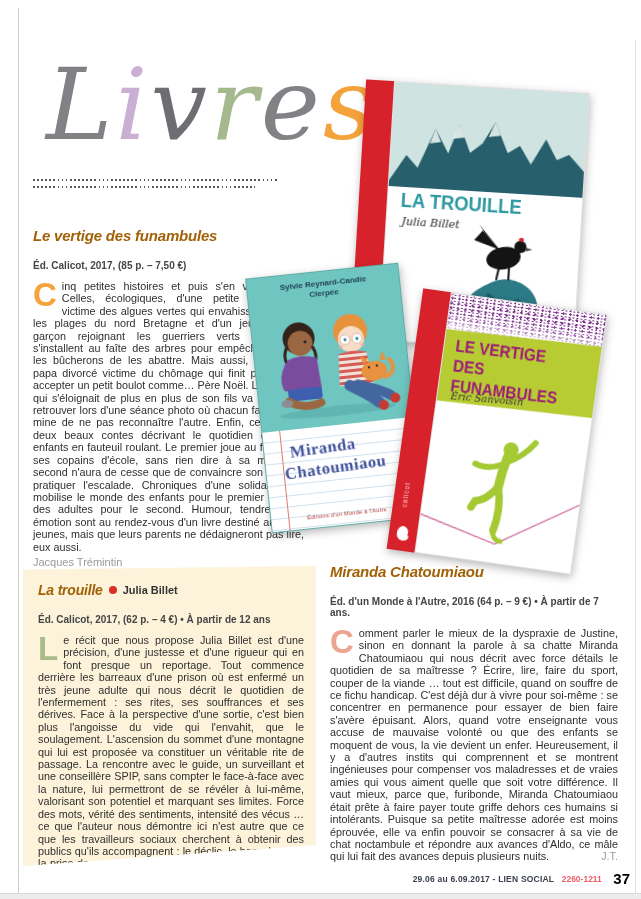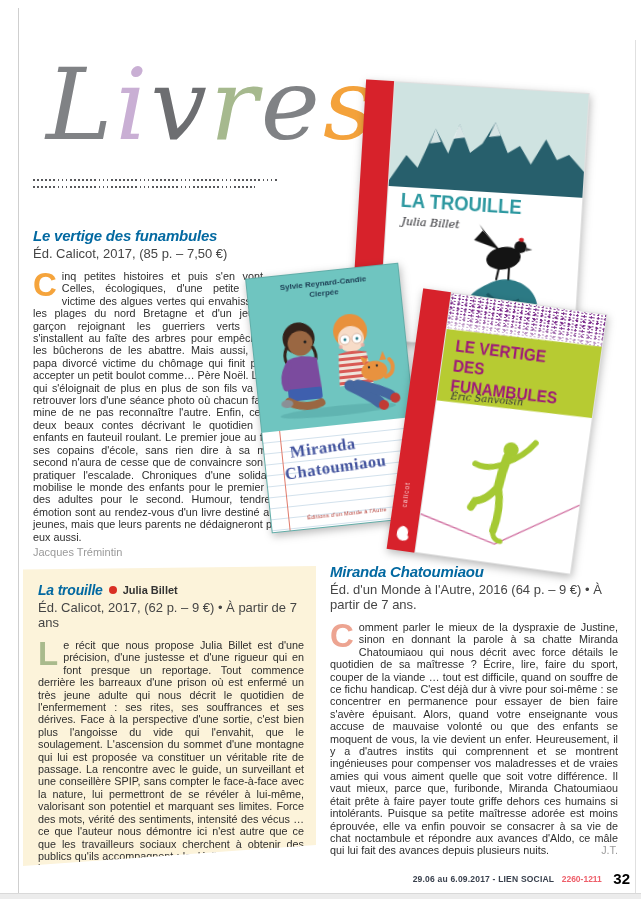--- a/index.html
+++ b/index.html
@@ -13,24 +13,24 @@
   .bottom-strip{left:0;top:893px;width:641px;height:6px;background:#ececec;border-top:1px solid #d9d9d9;}
 
   
   .livres{left:46px;top:52px;font-family:"DejaVu Serif",serif;font-style:italic;
           font-size:100px;line-height:1.05;letter-spacing:3px;}
   .dotted{height:2px;background:repeating-linear-gradient(90deg,#57585b 0 1.7px,transparent 1.7px 4.1px);}
   .dots1{left:33px;top:179px;width:246px;}
   .dots2{left:33px;top:186px;width:222px;}
 
   
-  .art-title{font-size:15px;font-weight:bold;font-style:italic;color:#0369a1;letter-spacing:-0.2px;}
+  .art-title{font-size:15px;font-weight:bold;font-style:italic;color:#a16207;letter-spacing:-0.2px;}
   .meta{display:flex;align-items:center;gap:5px;margin-top:4px;font-size:10.5px;font-weight:bold;color:#454545;}
   .rdot{width:8px;height:8px;border-radius:50%;background:#d93025;flex:0 0 auto;}
-  .edition{margin-top:2px;font-size:13px;font-weight:normal;color:#454545;}
+  .edition{margin-top:16px;font-size:10px;font-weight:bold;color:#454545;}
   .body{margin-top:9px;font-size:10.8px;line-height:12.4px;text-align:justify;color:#2e2e2e;}
   .dropcap{float:left;font-size:33px;line-height:26px;font-weight:bold;padding:2px 5px 0 0;}
   .sig{ text-align:left;color:#9a9a9a;font-size:11px;margin-top:3px;padding-right:4px;}
   .sig-inline{color:#9a9a9a;}
   .sig-pullup{margin-top:-12.4px;text-align:right;color:#9a9a9a;font-size:10.8px;}
 
   .article1{left:33px;top:227px;width:271px;}
   .article1 .wrap-spacer{float:right;width:38px;height:140px;}
 
   .creambox{left:23px;top:566px;width:293px;height:300px;background:#fcf3da;
@@ -121,21 +121,21 @@
     <div class="sig">Jacques Trémintin</div>
   </div>
 
   <div class="abs creambox">
     <div class="creambox-inner">
       <div class="titlerow">
         <span class="art-title">La trouille</span>
         <span class="rdot"></span>
         <span class="t-author">Julia Billet</span>
       </div>
-      <div class="edition">Éd. Calicot, 2017, (62 p. – 9 €) • À partir de 7 ans</div>
+      <div class="edition">Éd. Calicot, 2017, (62 p. – 4 €) • À partir de 12 ans</div>
       <div class="body">
         <span class="dropcap" style="color: rgb(169, 186, 140);">L</span>
         <span>e récit que nous propose Julia Billet est d'une précision, d'une justesse et d'une rigueur qui en font presque un reportage. Tout commence derrière les barreaux d'une prison où est enfermé un très jeune adulte qui nous décrit le quotidien de l'enfermement : ses rites, ses souffrances et ses dérives. Face à la perspective d'une sortie, c'est bien plus l'angoisse du vide qui l'envahit, que le soulagement. L'ascension du sommet d'une montagne qui lui est proposée va constituer un véritable rite de passage. La rencontre avec le guide, un surveillant et une conseillère SPIP, sans compter le face-à-face avec la nature, lui permettront de se révéler à lui-même, valorisant son potentiel et marquant ses limites. Force des mots, vérité des sentiments, intensité des vécus … ce que l'auteur nous démontre ici n'est autre que ce que les travailleurs sociaux cherchent à obtenir des publics qu'ils accompagnent : le déclic, le basculement, la prise de conscience qui font changer un destin. Que l'on soit adolescent, parent ou professionnel, chacun pourra retrouver ici une richesse et une émotion d'une grande force.</span>
         <span class="sig-inline">J.T.</span>
       </div>
     </div>
   </div>
 
   <div class="abs article3">
     <div class="art-title">Miranda Chatoumiaou</div>
@@ -252,16 +252,16 @@
         <path d="M87,84 C92,100 92,118 88,136" stroke="#a5c933" stroke-width="9" fill="none" stroke-linecap="round"></path>
         <path d="M88,140 C90,146 94,148 98,148" stroke="#a5c933" stroke-width="6" fill="none" stroke-linecap="round"></path>
         <path d="M87,84 C78,96 72,102 62,104 L58,112" stroke="#a5c933" stroke-width="9" fill="none" stroke-linecap="round"></path>
       </svg>
     </div>
   </div>
 
   <div class="abs footer">
     <span class="f-info">29.06 au 6.09.2017 - LIEN SOCIAL</span>
     <span class="f-num">2260-1211</span>
-    <span class="f-page">32</span>
+    <span class="f-page">37</span>
   </div>
 
 </div>
 
 </body></html>

